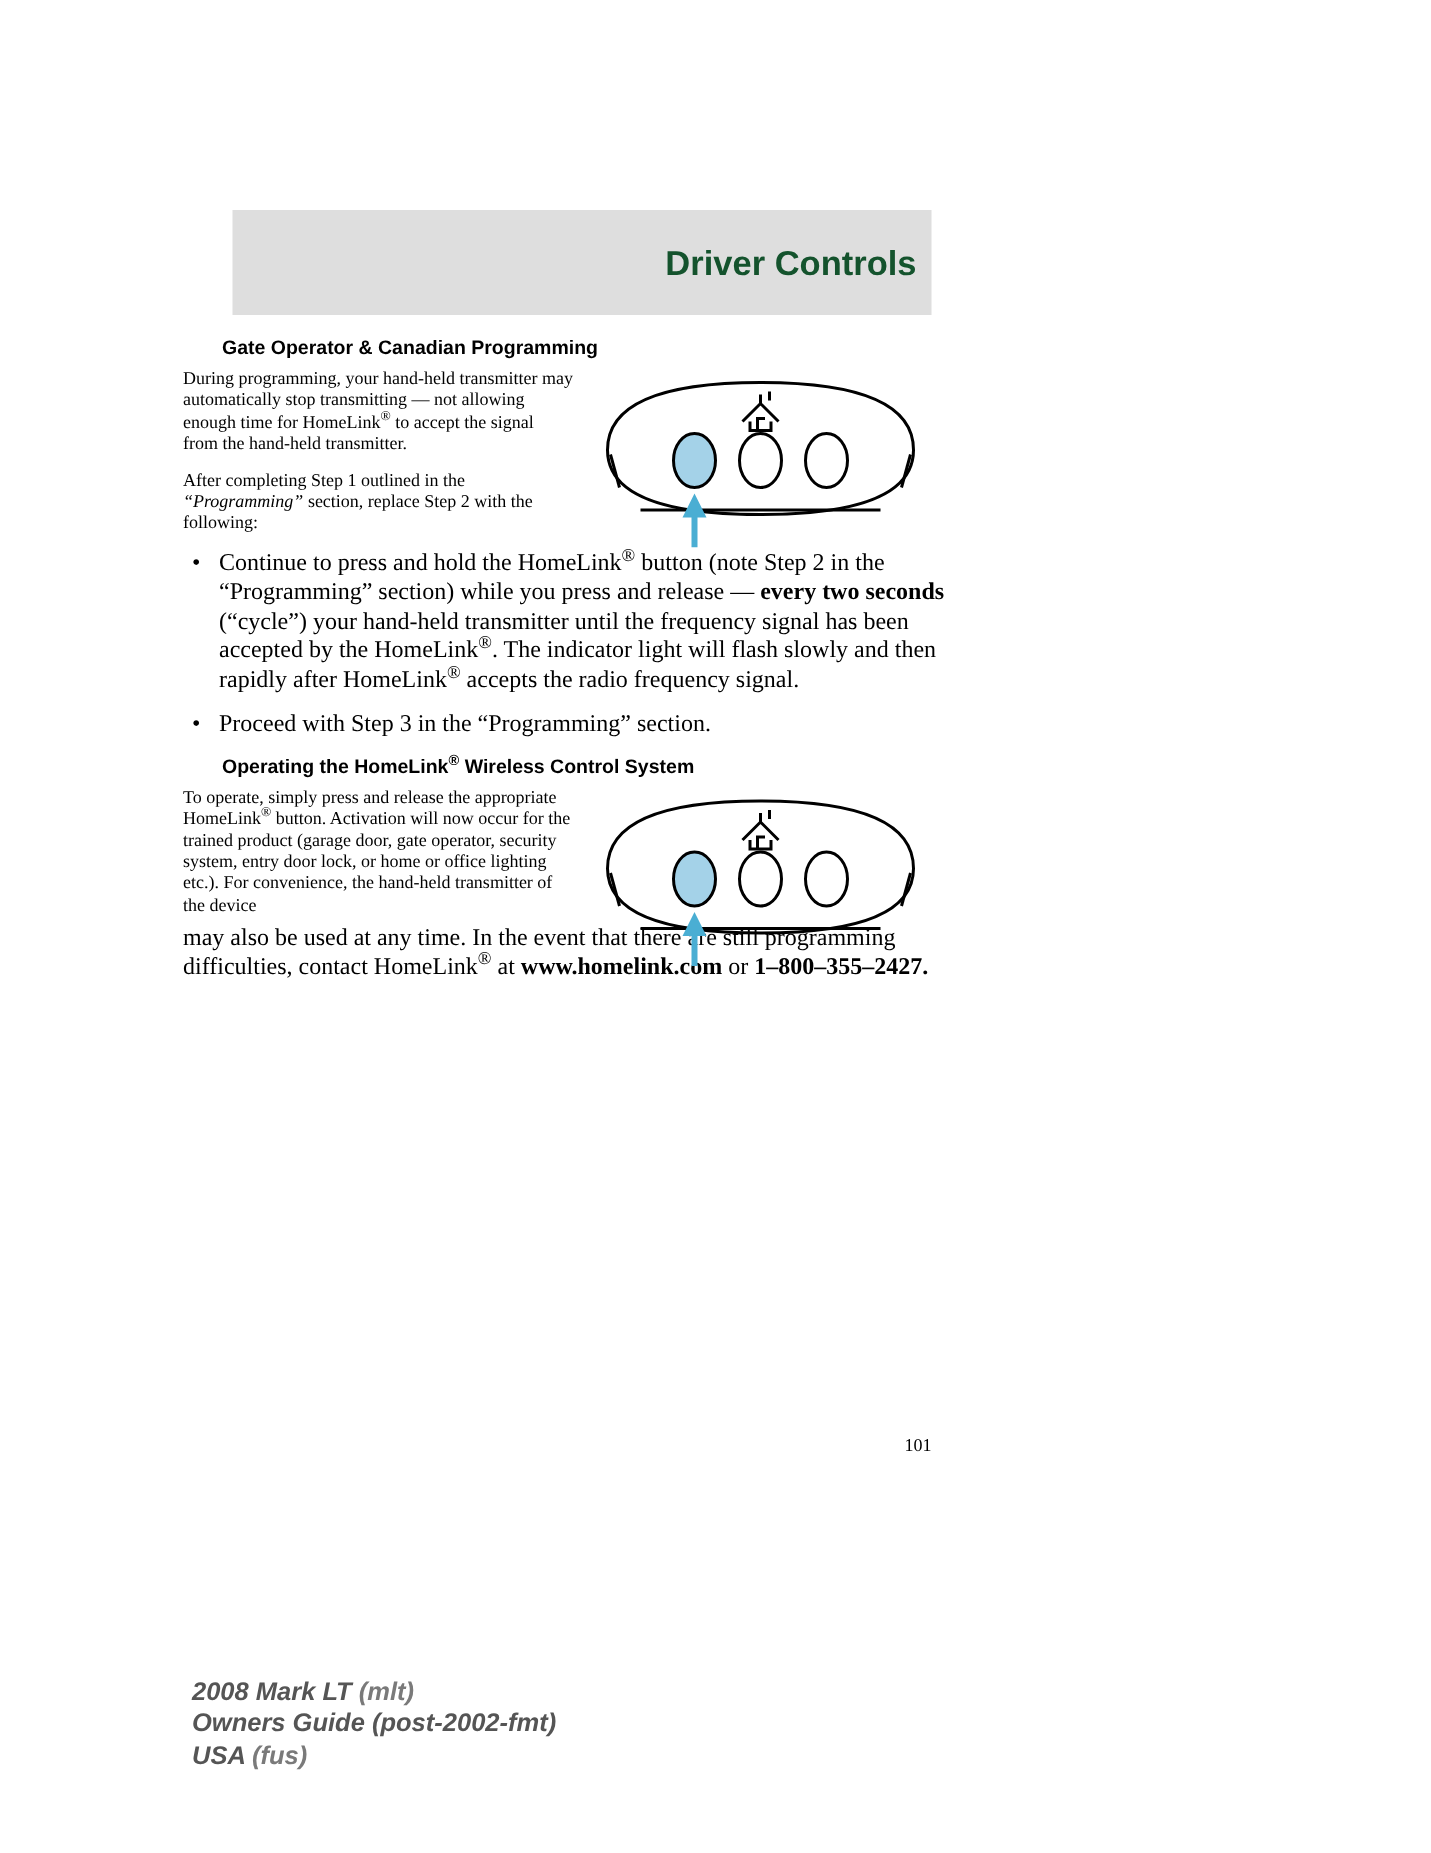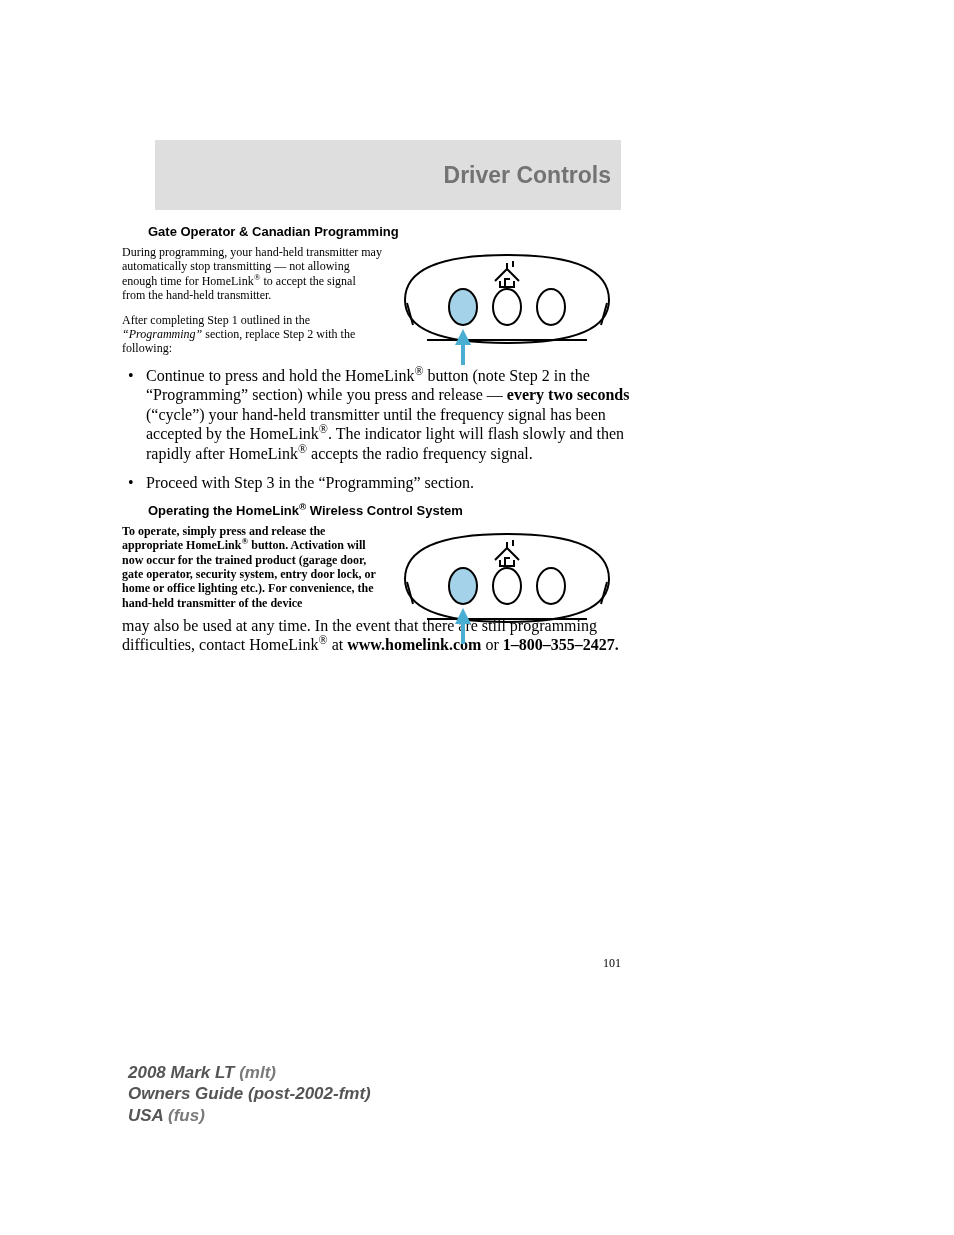--- a/index.html
+++ b/index.html
@@ -26,21 +26,21 @@
     box-sizing: border-box;
     display: flex;
     align-items: center;
     justify-content: flex-end;
     padding-right: 10px;
   }
   .header-title {
     font-family: Arial, Helvetica, sans-serif;
     font-weight: bold;
     font-size: 23px;
-    color: #737373;
+    color: #14532d;
   }
   .content {
     position: absolute;
     left: 122px;
     top: 220px;
     width: 500px;
   }
   .subhead {
     font-family: Arial, Helvetica, sans-serif;
     font-weight: bold;
@@ -89,21 +89,21 @@
   }
   .page-number {
     position: absolute;
     right: 333px;
     top: 956px;
     font-size: 12px;
   }
   .footer {
     position: absolute;
     left: 128px;
-    top: 1062px;
+    top: 1117px;
     font-family: Arial, Helvetica, sans-serif;
     font-style: italic;
     font-weight: bold;
     font-size: 17px;
     color: #7a7a7a;
     line-height: 1.25;
   }
   .footer .dark {
     color: #555;
   }
@@ -162,21 +162,21 @@
       <li>
         <span>Continue to press and hold the HomeLink</span><span class="reg">®</span><span> button (note Step 2 in the “Programming” section) while you press and release — </span><b>every two seconds</b><span> (“cycle”) your hand-held transmitter until the frequency signal has been accepted by the HomeLink</span><span class="reg">®</span><span>. The indicator light will flash slowly and then rapidly after HomeLink</span><span class="reg">®</span><span> accepts the radio frequency signal.</span>
       </li>
       <li>Proceed with Step 3 in the “Programming” section.</li>
     </ul>
 
     <div class="subhead">
       <span>Operating the HomeLink</span><span class="reg" style="font-weight:bold;">®</span><span> Wireless Control System</span>
     </div>
 
-    <div style="position:relative;font-weight:bold;">
+    <div style="position:relative;">
       <div class="para-narrow">
         <span>To operate, simply press and release the appropriate HomeLink</span><span class="reg">®</span><span> button. Activation will now occur for the trained product (garage door, gate operator, security system, entry door lock, or home or office lighting etc.). For convenience, the hand-held transmitter of the device</span>
       </div>
 
       <div class="fig" style="top:0;">
         <svg viewBox="0 0 240 120" width="240" height="120">
           <path d="M 18 55 Q 18 10 120 10 Q 222 10 222 55 Q 222 98 120 98 Q 18 98 18 55 Z" fill="none" stroke="#000" stroke-width="2"></path>
           <line x1="40" y1="95" x2="200" y2="95" stroke="#000" stroke-width="2"></line>
           <line x1="20" y1="58" x2="26" y2="80" stroke="#000" stroke-width="2"></line>
           <line x1="220" y1="58" x2="214" y2="80" stroke="#000" stroke-width="2"></line>

